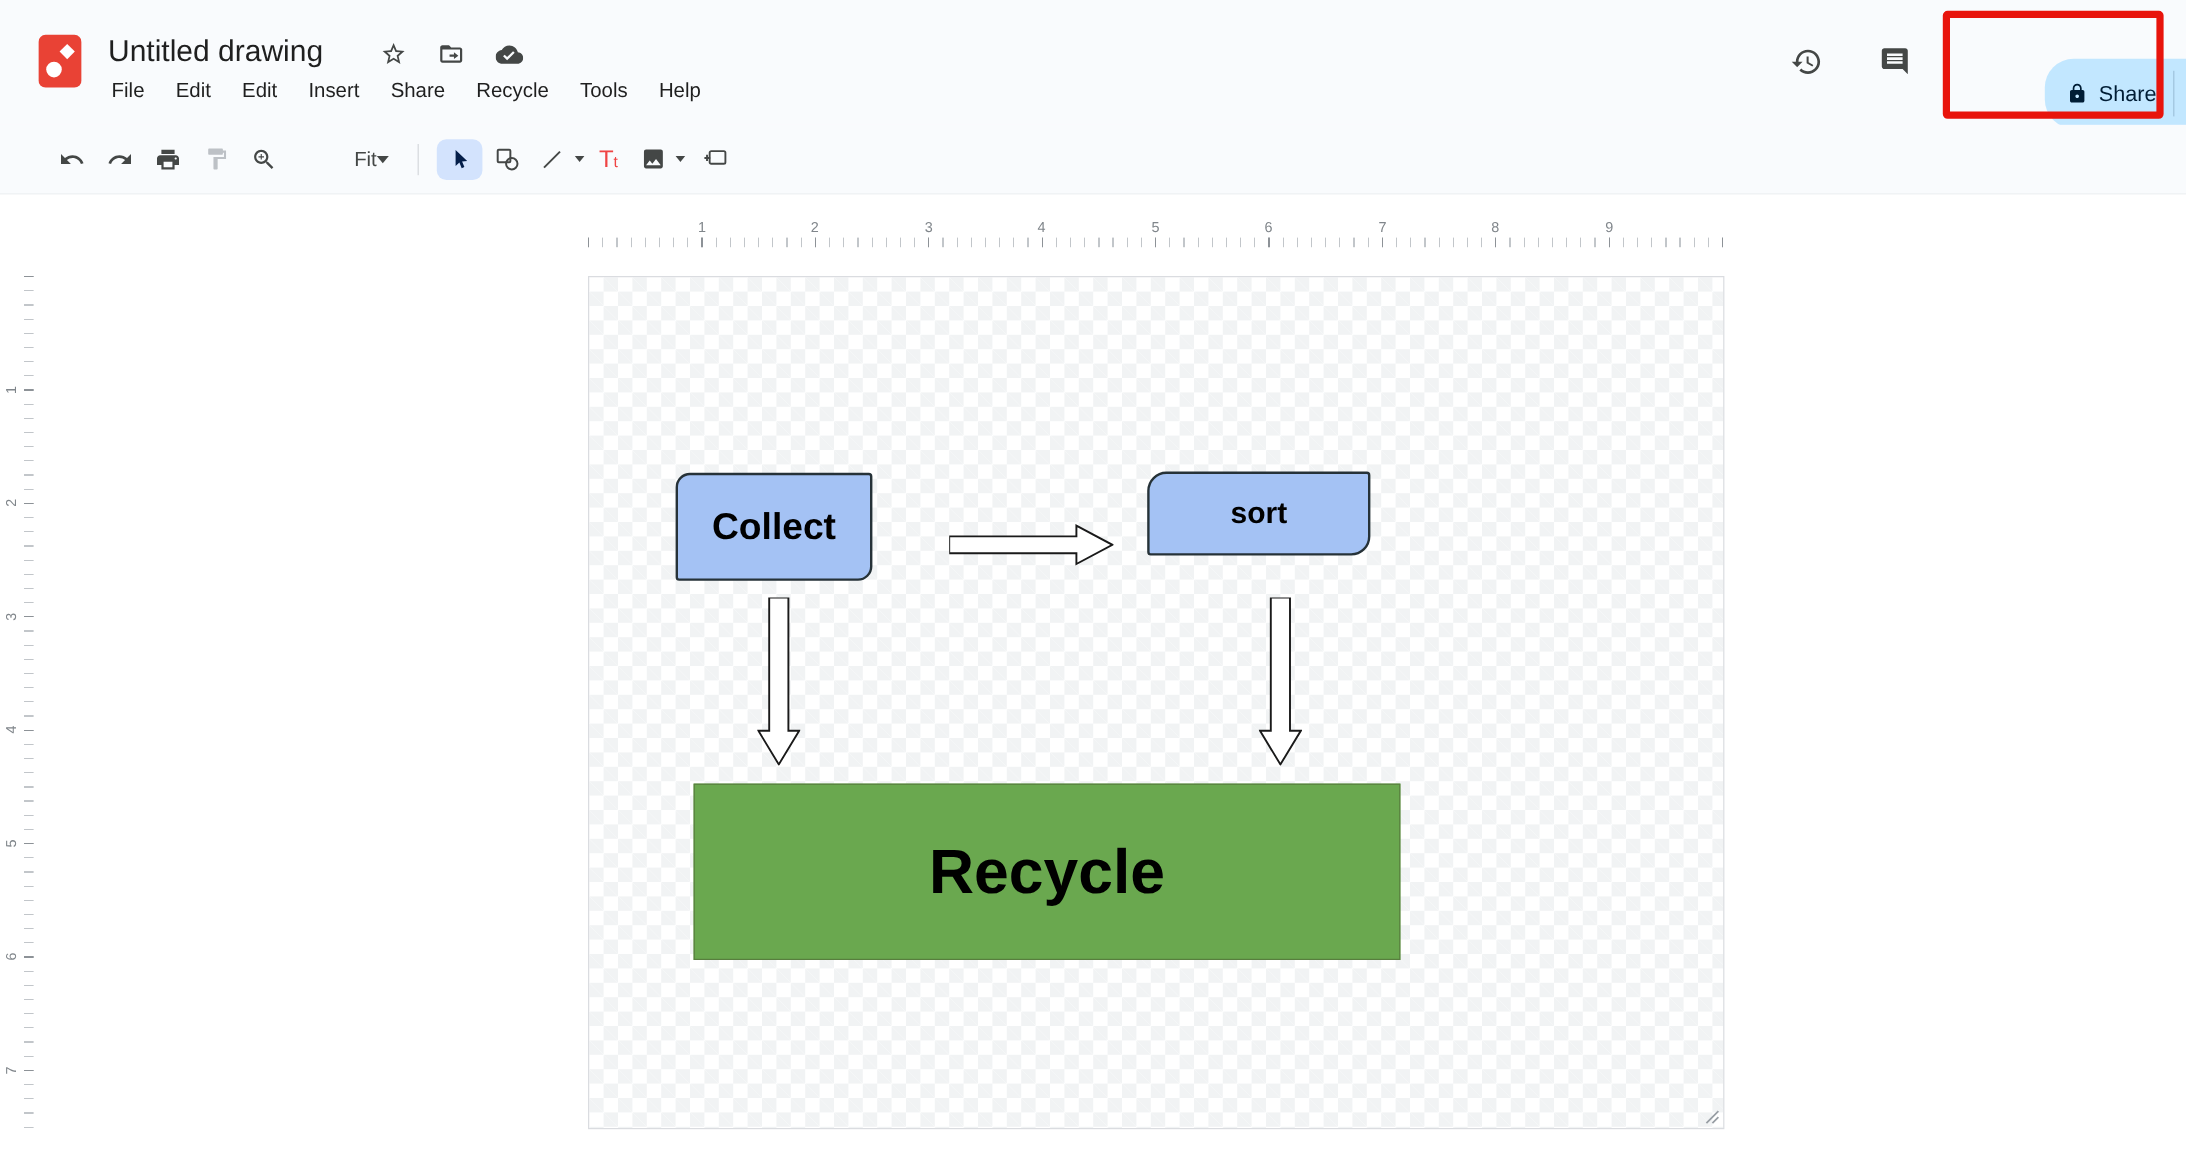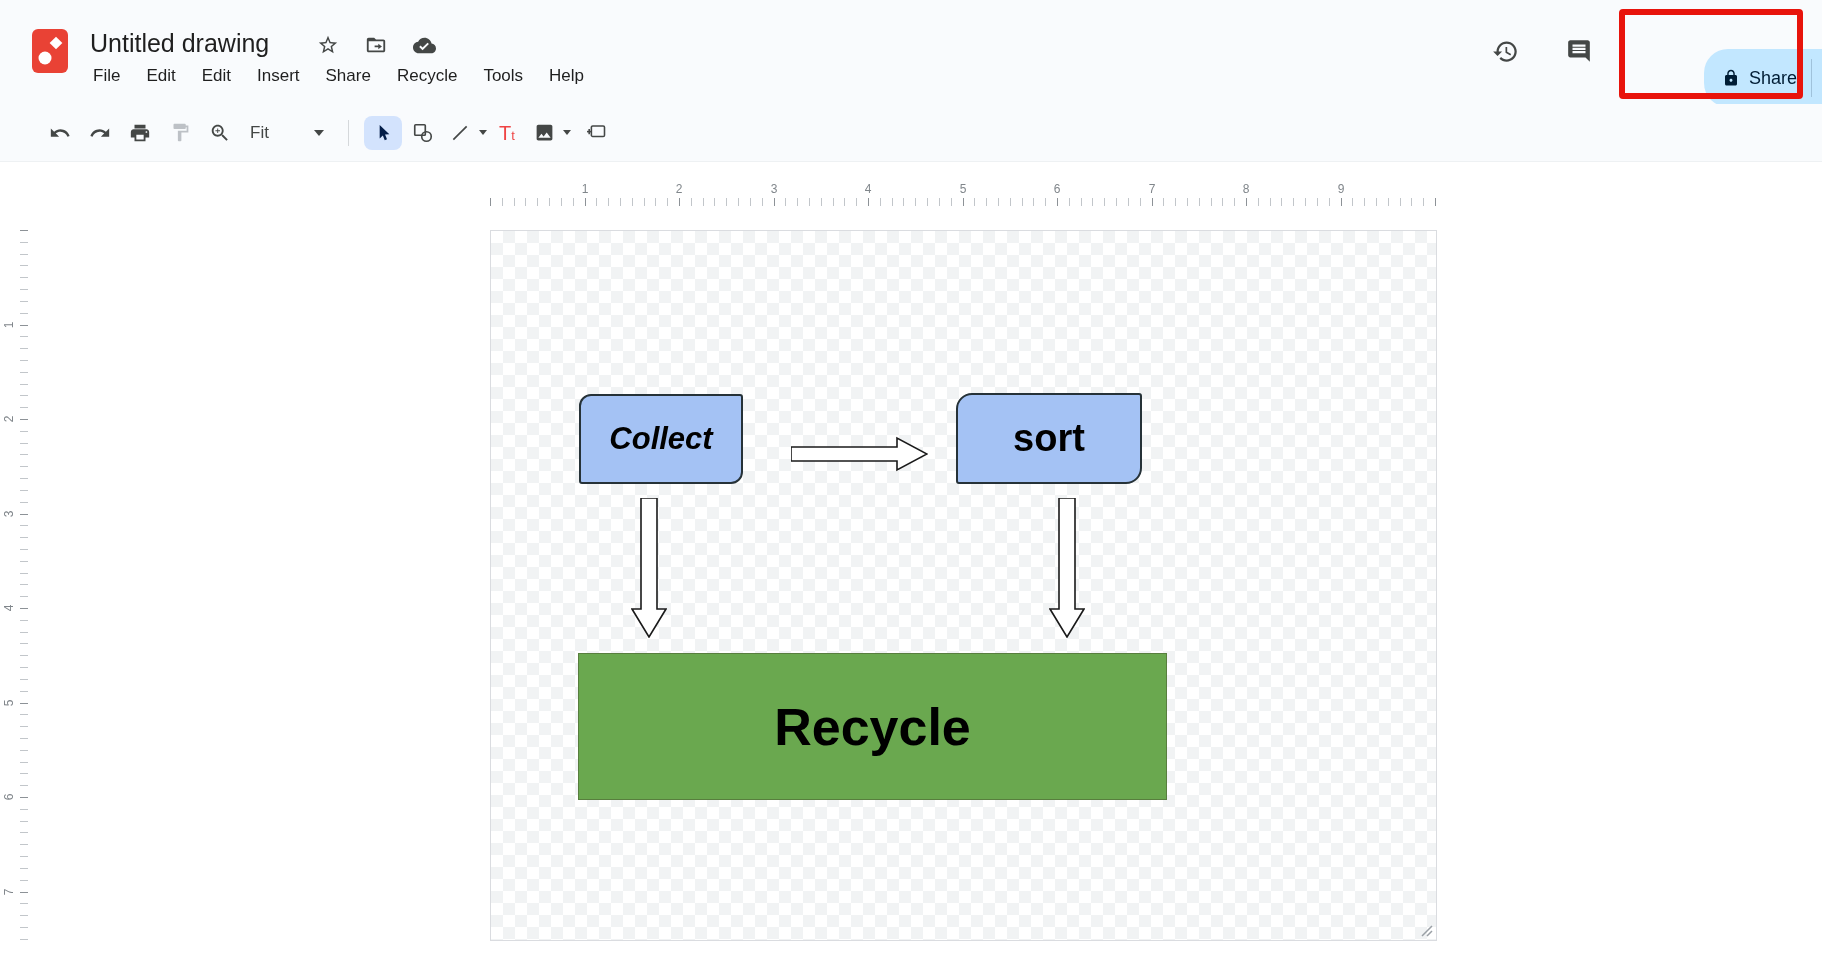--- a/index.html
+++ b/index.html
@@ -79,21 +79,21 @@
     width:40px; height:40px; border:none; background:transparent;
     display:flex; align-items:center; justify-content:center;
     color:#444746; border-radius:8px; cursor:pointer; flex:0 0 auto;
   }
   .tb-btn.disabled { color:#bdc1c6; cursor:default; }
   .tb-btn.active {
     width:38px; height:34px; background:#d3e3fd; color:#041e49; margin:0 1px;
   }
   .zoom-fit {
     height:36px; min-width:92px; display:flex; align-items:center;
-    justify-content:space-between; padding:0 10px 0 8px; margin-left:2px;
+    justify-content:flex-end; padding:0 10px 0 8px; margin-left:2px;
     border:none; background:transparent; border-radius:8px; cursor:pointer;
   }
   .zoom-fit-label { font-size:17px; color:#444746; font-family:inherit; }
   .tb-sep { width:1px; height:26px; background:#d5d8db; margin:0 14px; flex:0 0 auto; }
   .tool-group { display:flex; align-items:center; flex:0 0 auto; cursor:pointer; }
   .mini-caret {
     width:0; height:0; margin-left:2px;
     border-left:4px solid transparent; border-right:4px solid transparent;
     border-top:5px solid #444746;
   }
@@ -136,28 +136,28 @@
       linear-gradient(45deg, #f1f3f4 25%, transparent 25%, transparent 75%, #f1f3f4 75%),
       linear-gradient(45deg, #f1f3f4 25%, transparent 25%, transparent 75%, #f1f3f4 75%);
     background-size:24px 24px;
     background-position:0 0, 12px 12px;
   }
   .shape {
     position:absolute; display:flex; align-items:center; justify-content:center;
     color:#000; font-weight:700; cursor:move;
   }
   .shape-collect {
-    left:88px; top:163px; width:164px; height:90px;
+    left:72px; top:163px; width:164px; height:90px;
     background:#a4c2f4; border:2px solid #263238;
-    border-radius:12px 3px 12px 3px; font-size:31px;font-style:italic;
+    border-radius:12px 3px 12px 3px; font-size:31px;
   }
   .shape-sort {
-    left:465px; top:162px; width:186px; height:91px;
+    left:465px; top:162px; width:186px; height:70px;
     background:#a4c2f4; border:2px solid #263238;
-    border-radius:16px 3px 16px 3px; font-size:38px;
+    border-radius:16px 3px 16px 3px; font-size:25px;
   }
   .shape-recycle {
     left:87px; top:409px; width:589px; height:147px;
     background:#6aa84f; border:1px solid #587e3e;
     font-size:52px;
   }
   .arrow-svg { position:absolute; cursor:move; }
   .arrow-h  { left:300px; top:205px; }
   .arrow-v1 { left:140px; top:267px; }
   .arrow-v2 { left:558px; top:267px; }

